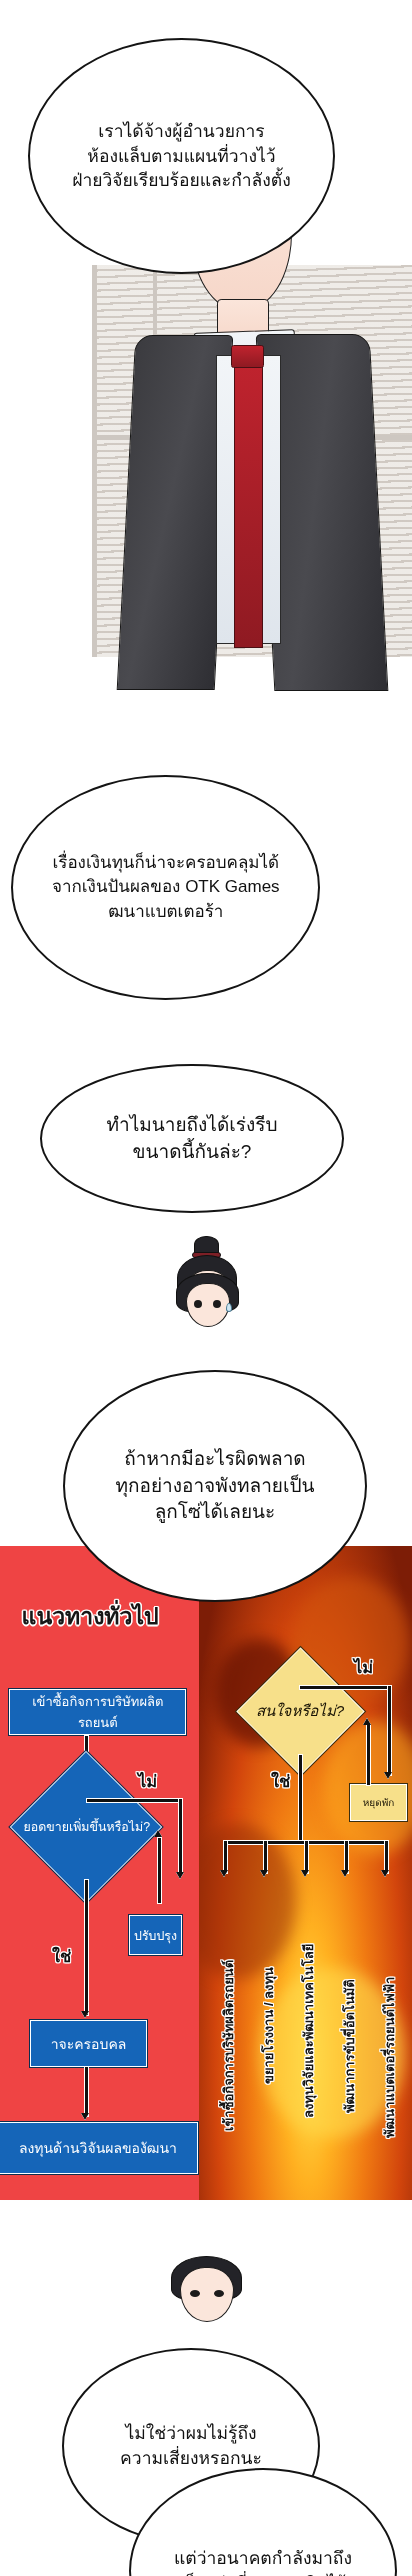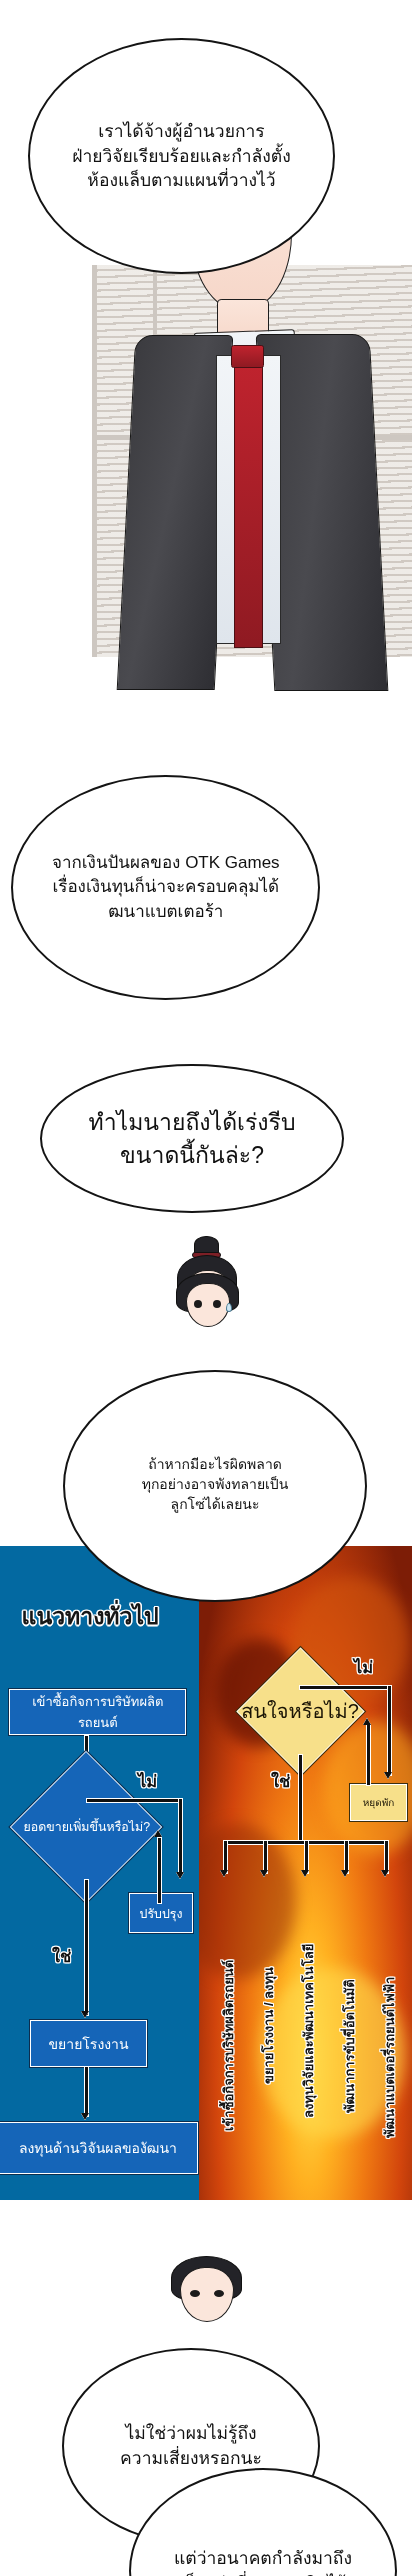--- a/index.html
+++ b/index.html
@@ -78,21 +78,21 @@
   }
   .hair-black {
     position:absolute;
     background: linear-gradient(160deg,#2c2c30 0%,#15151a 70%);
     border: 1.5px solid #101010;
   }
 
   
   .chart-wrap { position:absolute; display:flex; z-index:5; }
   .chart-left {
-    background:#0369a1;
+    background:#ef4444;
     position:relative;
     overflow:hidden;
   }
   .chart-right {
     position:relative;
     overflow:hidden;
     background:
       radial-gradient(ellipse at 52% 78%, #ffe14a 0%, #ffb020 18%, #f07a12 38%, #d2450c 60%, #7d1d06 88%),
       linear-gradient(180deg,#c1490f 0%, #e4700f 35%, #ffae1c 70%, #ffd84a 100%);
   }
@@ -250,38 +250,38 @@
                 border-radius:5.2px 17.5px 0 0; transform:skewX(3deg);"></div>
 
     <div class="shirt" style="left:127px; top:226px; width:65px; height:289px;"></div>
 
     <div class="tie" style="left:145px; top:230px; width:29px; height:289px;"></div>
     <div class="tie" style="left:142px; top:216px; width:33px; height:23px; border-radius:2.6px;"></div>
   </div>
 
   <div class="bubble" style="left:28px; top:38px; width:307px; height:236px; font-size:17.5px;">
     <span class="ln">เราได้จ้างผู้อำนวยการ</span>
+    <span class="ln">ห้องแล็บตามแผนที่วางไว้</span>
     <span class="ln">ฝ่ายวิจัยเรียบร้อยและกำลังตั้ง</span>
-    <span class="ln">ห้องแล็บตามแผนที่วางไว้</span>
   </div>
   <svg class="tail" style="left:170px; top:242px;" width="62" height="103" viewBox="0 0 120 200">
     <polygon points="10,6 110,30 52,196" fill="#ffffff" stroke="#141414" stroke-width="5"></polygon>
     <rect x="6" y="0" width="110" height="22" fill="#ffffff"></rect>
   </svg>
 
   <div class="bubble" style="left:11.3px; top:775px; width:309px; height:225px; font-size:17px;">
+    <span class="ln">เรื่องเงินทุนก็น่าจะครอบคลุมได้</span>
     <span class="ln">จากเงินปันผลของ OTK Games</span>
-    <span class="ln">เรื่องเงินทุนก็น่าจะครอบคลุมได้</span>
     <span class="ln">ฒนาแบตเตอร้า</span>
   </div>
   <svg class="tail" style="left:179px; top:760px;" width="41" height="41" viewBox="0 0 80 80">
     <polygon points="8,72 40,6 64,72" fill="#ffffff" stroke="#141414" stroke-width="5"></polygon>
   </svg>
 
-  <div class="bubble" style="left:40px; top:1064px; width:304px; height:149px; font-size:23px;">
+  <div class="bubble" style="left:40px; top:1064px; width:304px; height:149px; font-size:19px;">
     <span class="ln">ทำไมนายถึงได้เร่งรีบ</span>
     <span class="ln">ขนาดนี้กันล่ะ?</span>
   </div>
   <svg class="tail" style="left:191px; top:1200px;" width="31" height="46" viewBox="0 0 60 90">
     <polygon points="6,4 54,4 36,86" fill="#ffffff" stroke="#141414" stroke-width="5"></polygon>
   </svg>
 
   <div class="chibi" style="left:164px; top:1236px; width:88px; height:88px;">
     <div class="chibi-hair" style="left:30px; top:0px; width:25px; height:18.5px; border-radius:48% 48% 18% 18%;"></div>
     <div class="chibi-hair" style="left:28px; top:15.5px; width:29px; height:6.2px; background:#7d1f26; border-radius:3.1px;"></div>
@@ -297,21 +297,21 @@
     <div class="eye" style="left:31px; top:27px; width:8.2px; height:8.2px;"></div>
     <div class="eye" style="left:50px; top:27px; width:8.2px; height:8.2px;"></div>
     <div style="position:absolute; left:63px; top:30px; width:6.2px; height:9.3px;
                 background:#cfe6f2; border:1px solid #4c7d95;
                 border-radius:50% 50% 50% 50% / 70% 70% 30% 30%;"></div>
   </div>
 
   <svg class="tail" style="left:188px; top:1337px;" width="36" height="52" viewBox="0 0 70 100">
     <polygon points="34,4 60,92 6,92" fill="#ffffff" stroke="#141414" stroke-width="5"></polygon>
   </svg>
-  <div class="bubble" style="left:63px; top:1370px; width:304px; height:232px; font-size:14px;font-family:Liberation Mono, monospace;">
+  <div class="bubble" style="left:63px; top:1370px; width:304px; height:232px; font-size:19px;">
     <span class="ln">ถ้าหากมีอะไรผิดพลาด</span>
     <span class="ln">ทุกอย่างอาจพังทลายเป็น</span>
     <span class="ln">ลูกโซ่ได้เลยนะ</span>
   </div>
 
   <div class="chart-wrap" style="left:0px; top:1546px; width:412px; height:654px;">
 
     <div class="chart-left" style="width:199px; height:654px;">
       <div class="chart-title left" style="left:21.6px; top:52px; font-size:23px;">แนวทางทั่วไป</div>
 
@@ -323,52 +323,52 @@
       <div class="arrowhead arrow-down" style="left:82px; top:218px;"></div>
 
       <div class="diamond-blue" style="left:32px; top:227px; width:108px; height:108px;"></div>
       <div class="diamond-label on-blue" style="left:9.3px; top:272px; width:155px; height:17.5px; font-size:12.4px;">ยอดขายเพิ่มขึ้นหรือไม่?</div>
 
       <div class="edge" style="left:87px; top:253px; width:95px; height:2.6px;"></div>
       <div class="edge" style="left:179px; top:253px; width:2.6px; height:75px;"></div>
       <div class="arrowhead arrow-down" style="left:176px; top:326px;"></div>
       <div class="edge-label" style="left:138px; top:222px; font-size:16.5px;">ไม่</div>
 
-      <div class="node box-blue" style="left:129px; top:347px; width:64px; height:40px; font-size:12.4px;">
+      <div class="node box-blue" style="left:129px; top:369px; width:53px; height:40px; font-size:12.4px;">
         <span>ปรับปรุง</span>
       </div>
 
       <div class="edge" style="left:158px; top:292px; width:2.6px; height:65px;"></div>
       <div class="arrowhead arrow-up" style="left:154px; top:284px;"></div>
 
       <div class="edge" style="left:85px; top:334px; width:2.6px; height:135px;"></div>
       <div class="arrowhead arrow-down" style="left:81px; top:465px;"></div>
       <div class="edge-label" style="left:52px; top:397px; font-size:16.5px;">ใช่</div>
 
       <div class="node box-blue" style="left:30px; top:474px; width:117px; height:47px; font-size:14px;">
-        <span>ขยายโรงงาน</span>
+        <span>าจะครอบคล</span>
       </div>
       <div class="edge" style="left:85px; top:521px; width:2.6px; height:49px;"></div>
       <div class="arrowhead arrow-down" style="left:81px; top:567px;"></div>
 
       <div class="node box-blue" style="left:-2.1px; top:576px; width:200px; height:52px; font-size:14px;">
         <span>ลงทุนด้านวิจันผลของัฒนา</span>
       </div>
     </div>
 
     <div class="chart-right" style="width:213px; height:654px;">
       <div class="flame-blob" style="left:15.5px; top:93px; width:88px; height:108px; background:#661303; opacity:.75;"></div>
       <div class="flame-blob" style="left:93px; top:31px; width:118px; height:129px; background:#d1550d; opacity:.6;"></div>
       <div class="flame-blob" style="left:62px; top:422px; width:144px; height:170px; background:#ffd84a; opacity:.65;"></div>
       <div class="flame-blob" style="left:-20.6px; top:278px; width:118px; height:155px; background:#8f2a06; opacity:.5;"></div>
       <div class="flame-blob" style="left:124px; top:175px; width:103px; height:134px; background:#ffb020; opacity:.55;"></div>
 
 
       <div class="diamond-yellow" style="left:56px; top:120px; width:91px; height:91px;"></div>
-      <div class="diamond-label on-yellow" style="left:36px; top:156px; width:130px; height:17.5px; font-size:20px;">สนใจหรือไม่?</div>
+      <div class="diamond-label on-yellow" style="left:36px; top:156px; width:130px; height:17.5px; font-size:15px;font-style:italic;">สนใจหรือไม่?</div>
 
       <div class="edge" style="left:101px; top:140px; width:90px; height:2.6px;"></div>
       <div class="edge" style="left:189px; top:140px; width:2.6px; height:89px;"></div>
       <div class="arrowhead arrow-down" style="left:185px; top:226px;"></div>
       <div class="edge-label" style="left:155px; top:108px; font-size:16.5px;">ไม่</div>
 
       <div class="node box-yellow" style="left:151px; top:238px; width:57px; height:37px; font-size:10px;">
         <span>หยุดพัก</span>
       </div>
 

